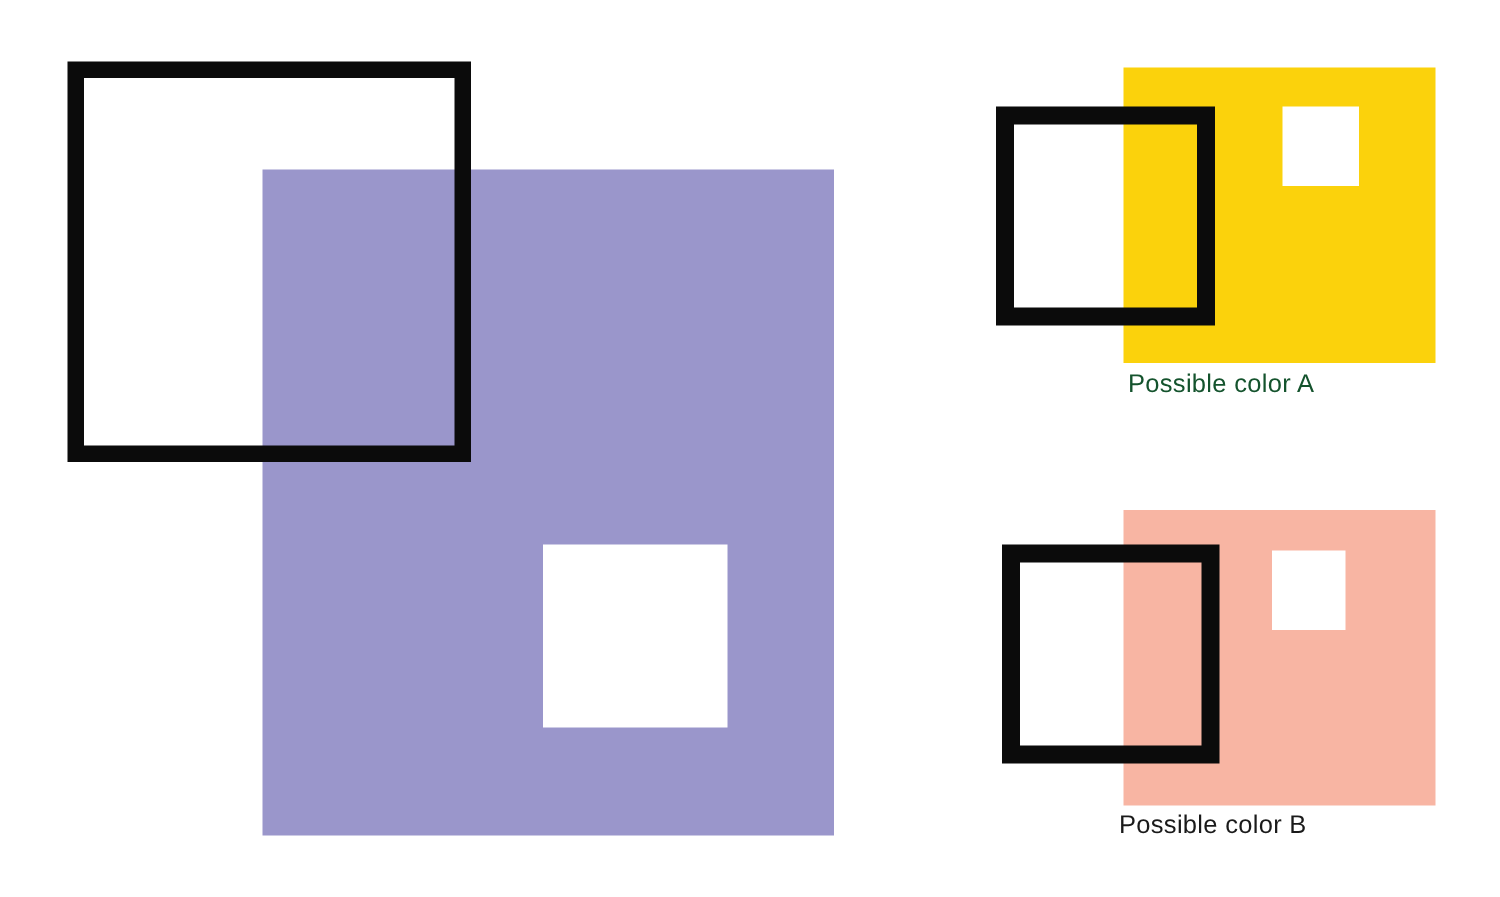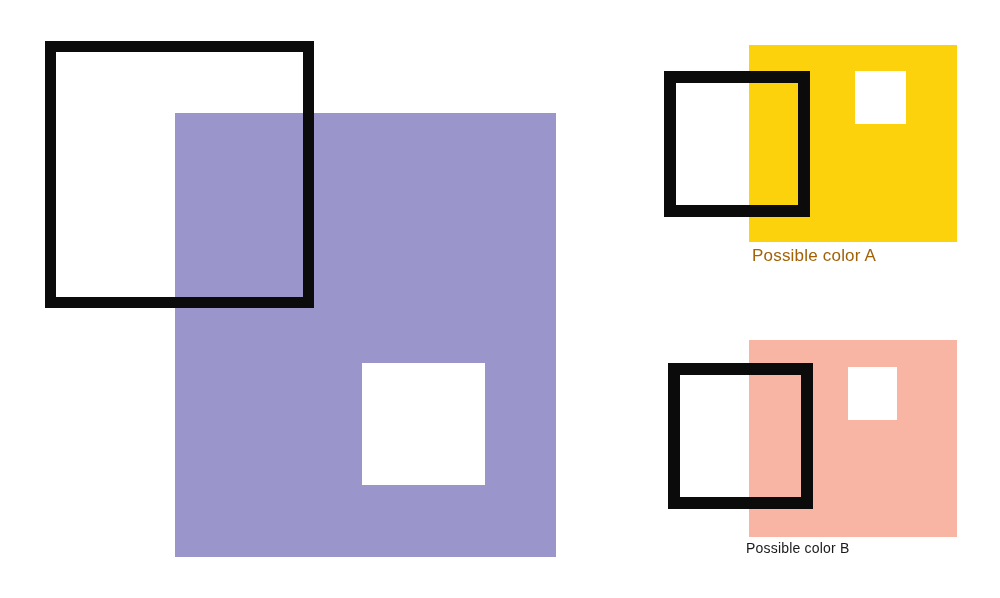--- a/index.html
+++ b/index.html
@@ -93,21 +93,21 @@
     width: 145px;
     height: 146px;
     border-style: solid;
     border-width: 12px;
     background: transparent;
   }
   .optB-label {
     position: absolute;
     left: 746px;
     top: 541px;
-    font-size: 14px;
+    font-size: 17px;
     line-height: 1.1;
     letter-spacing: 0.2px;
   }
   
   .z-fill   { z-index: 1; }
   .z-cutout { z-index: 2; }
   .z-frame  { z-index: 3; }
   .label    { z-index: 4; }
 </style>
 </head>
@@ -118,21 +118,21 @@
   <div class="target">
     <div class="shape target-color-square z-fill" style="background-color: rgb(154, 150, 203);"></div>
     <div class="shape target-cutout z-cutout"></div>
     <div class="shape target-outline z-frame" style="border-color: rgb(11, 11, 11);"></div>
   </div>
 
   <div class="option-a">
     <div class="shape optA-color-square z-fill" style="background-color: rgb(251, 210, 12);"></div>
     <div class="shape optA-cutout z-cutout"></div>
     <div class="shape optA-outline z-frame" style="border-color: rgb(11, 11, 11);"></div>
-    <div class="optA-label label" style="color: #a16207;">Possible color A</div>
+    <div class="optA-label label" style="color: #14532d;">Possible color A</div>
   </div>
 
   <div class="option-b">
     <div class="shape optB-color-square z-fill" style="background-color: rgb(248, 181, 163);"></div>
     <div class="shape optB-cutout z-cutout"></div>
     <div class="shape optB-outline z-frame" style="border-color: rgb(11, 11, 11);"></div>
     <div class="optB-label label" style="color: rgb(26, 26, 26);">Possible color B</div>
   </div>
 
 </div>

